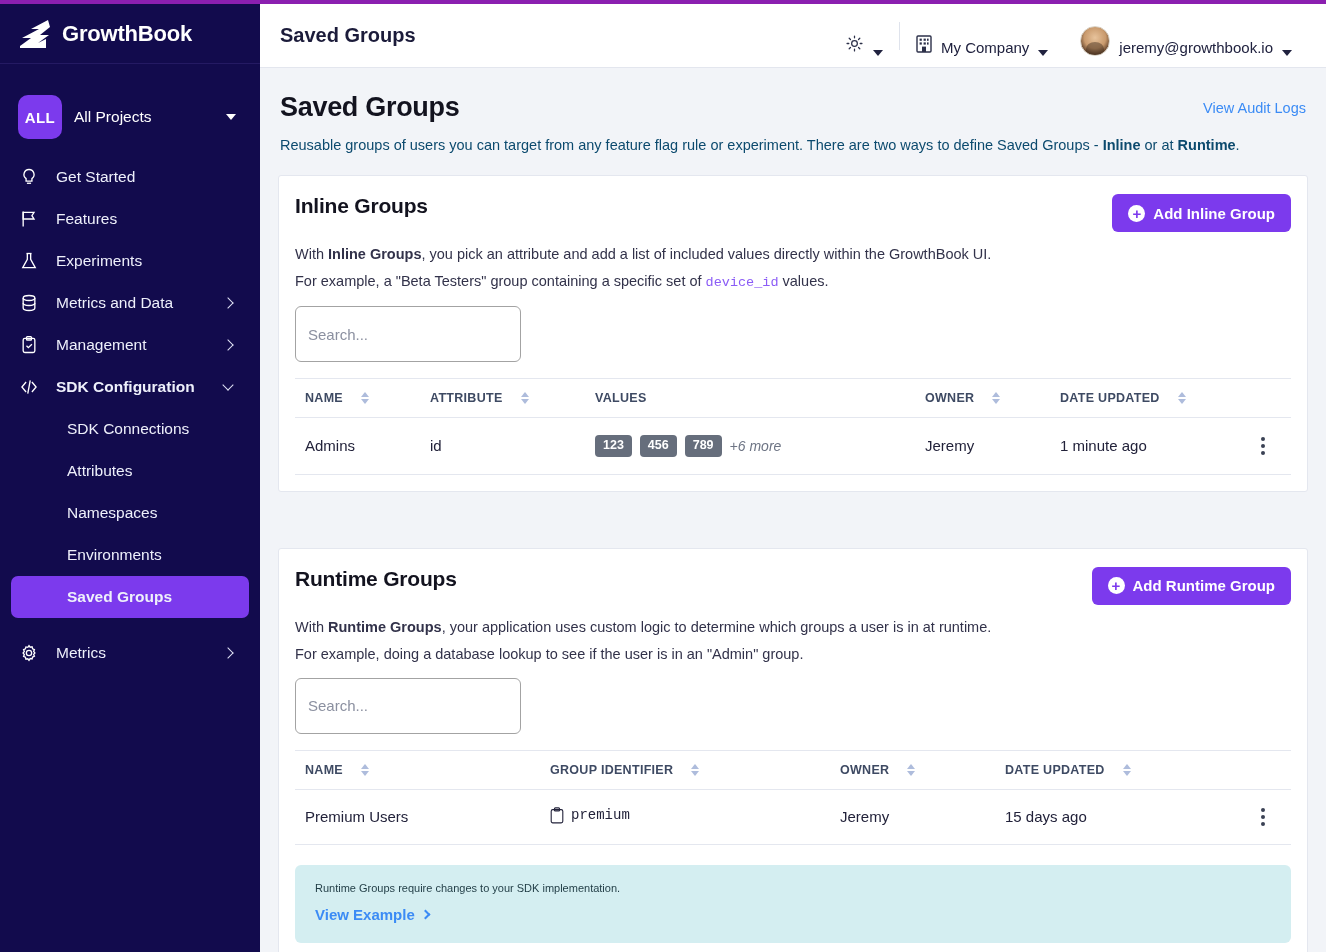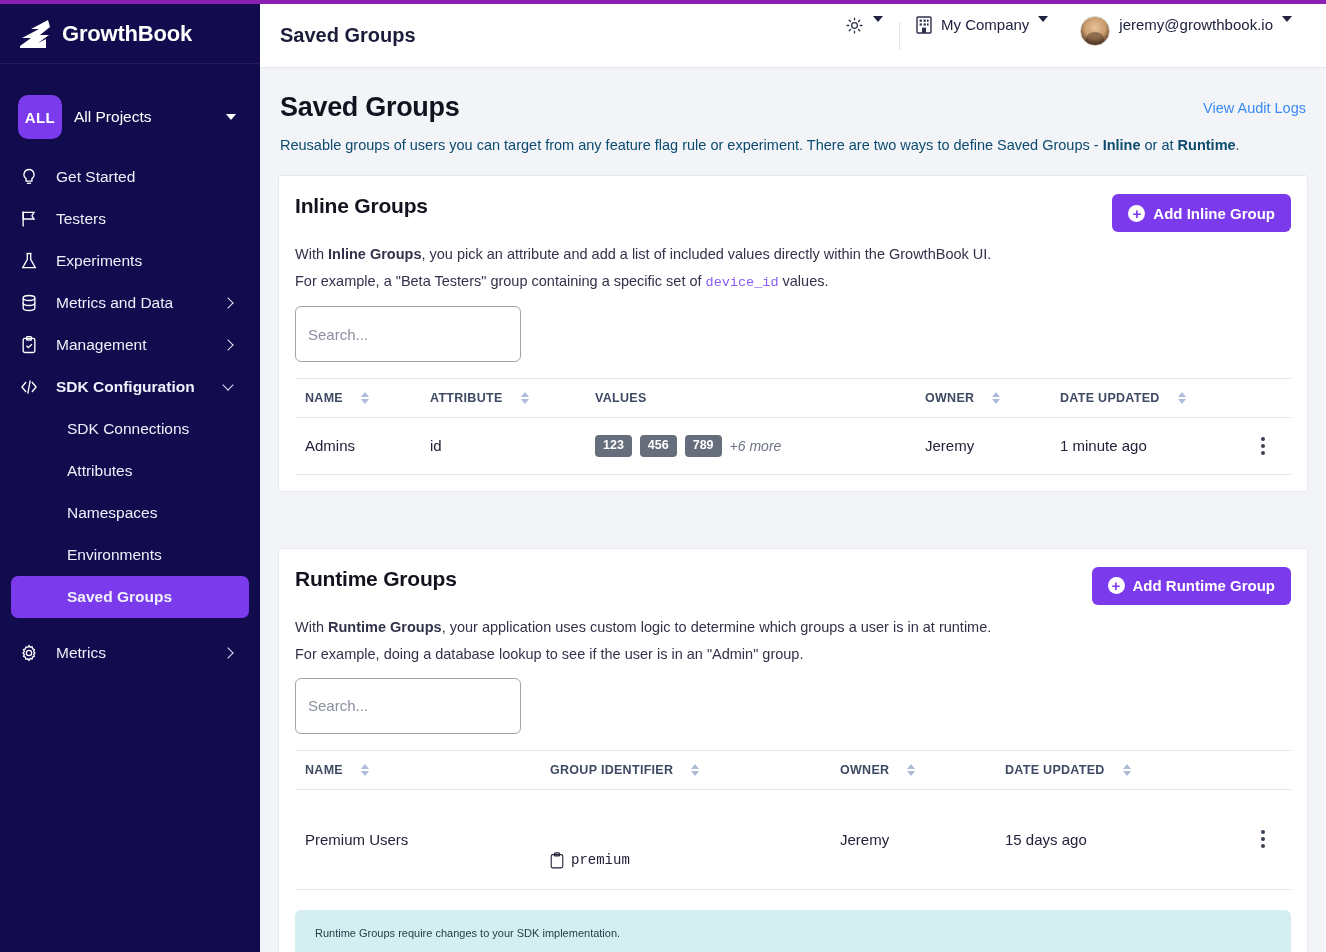--- a/index.html
+++ b/index.html
@@ -84,21 +84,21 @@
   .main { flex: 1; height: 952px; display: flex; flex-direction: column; overflow: hidden; }
 
   .topbar {
     height: 64px; flex: 0 0 64px; background: #fff;
     border-bottom: 1px solid #e3e6ee;
     display: flex; align-items: center; padding: 0 18px 0 20px;
     margin-top: 4px;
   }
   .topbar-title { font-size: 20px; font-weight: 700; color: #1b1b3a; }
   .topbar-right { margin-left: auto; display: flex; align-items: center; gap: 0; }
-  .tb-btn { display: flex; align-items: flex-start; gap: 9px; padding: 0 16px; height: 40px; cursor: pointer; color:#20223f; font-size:15px; }
+  .tb-btn { display: flex; align-items: flex-end; gap: 9px; padding: 0 16px; height: 40px; cursor: pointer; color:#20223f; font-size:15px; }
   .tb-sep { width: 1px; height: 28px; background: #dfe3ec; }
   .sun-ico svg { width: 19px; height: 19px; }
   .mini-caret {
     width: 0; height: 0;
     border-left: 5px solid transparent; border-right: 5px solid transparent;
     border-top: 6px solid #20223f;
   }
   .bldg svg { width: 16px; height: 18px; }
   .avatar {
     width: 30px; height: 30px; border-radius: 50%;
@@ -169,21 +169,21 @@
   table.gtable tbody td {
     font-size: 15px; color: #22223a; padding: 17px 4px 17px 10px;
     border-bottom: 1px solid #e4e7ef; vertical-align: middle;
   }
   .val-badges { display: flex; align-items: center; gap: 8px; }
   .val-badge {
     background: #666e7c; color: #fff; font-size: 12.5px; font-weight: 700;
     border-radius: 4px; padding: 3px 8px; line-height: 1.25;
   }
   .more-txt { font-style: italic; color: #6d7484; font-size: 14px; }
-  .ident { display: inline-flex; align-items: center; gap: 7px; margin-top: 45px; }
+  .ident { display: inline-flex; align-items: center; gap: 7px; }
   .ident code { font-family: "Liberation Mono", monospace; font-size: 14px; color: #22223a; }
   .clip-ico svg { width: 14px; height: 17px; display:block; }
   .kebab { display: flex; flex-direction: column; align-items: center; gap: 3px; cursor: pointer; width: 20px; }
   .kebab span { width: 4px; height: 4px; border-radius: 50%; background: #3a4154; display:block; }
   td.right-cell { width: 48px; text-align: center; }
 
   .callout {
     margin-top: 20px; background: #d4eef1; border-radius: 6px;
     padding: 17px 20px 19px 20px;
   }
@@ -232,21 +232,21 @@
         <span class="nav-label">Get Started</span>
       </div>
 
       <div class="nav-item">
         <span class="ico">
           <svg viewBox="0 0 24 24">
               <path d="M5 3v18"></path>
               <path d="M5 4h13l-2.5 4L18 12H5z"></path>
             </svg>
         </span>
-        <span class="nav-label">Testers</span>
+        <span class="nav-label">Features</span>
       </div>
 
       <div class="nav-item">
         <span class="ico">
           <svg viewBox="0 0 24 24">
               <path d="M9 3h6"></path>
               <path d="M10 3v7L4.5 20h15L14 10V3"></path>
             </svg>
         </span>
         <span class="nav-label">Experiments</span>

